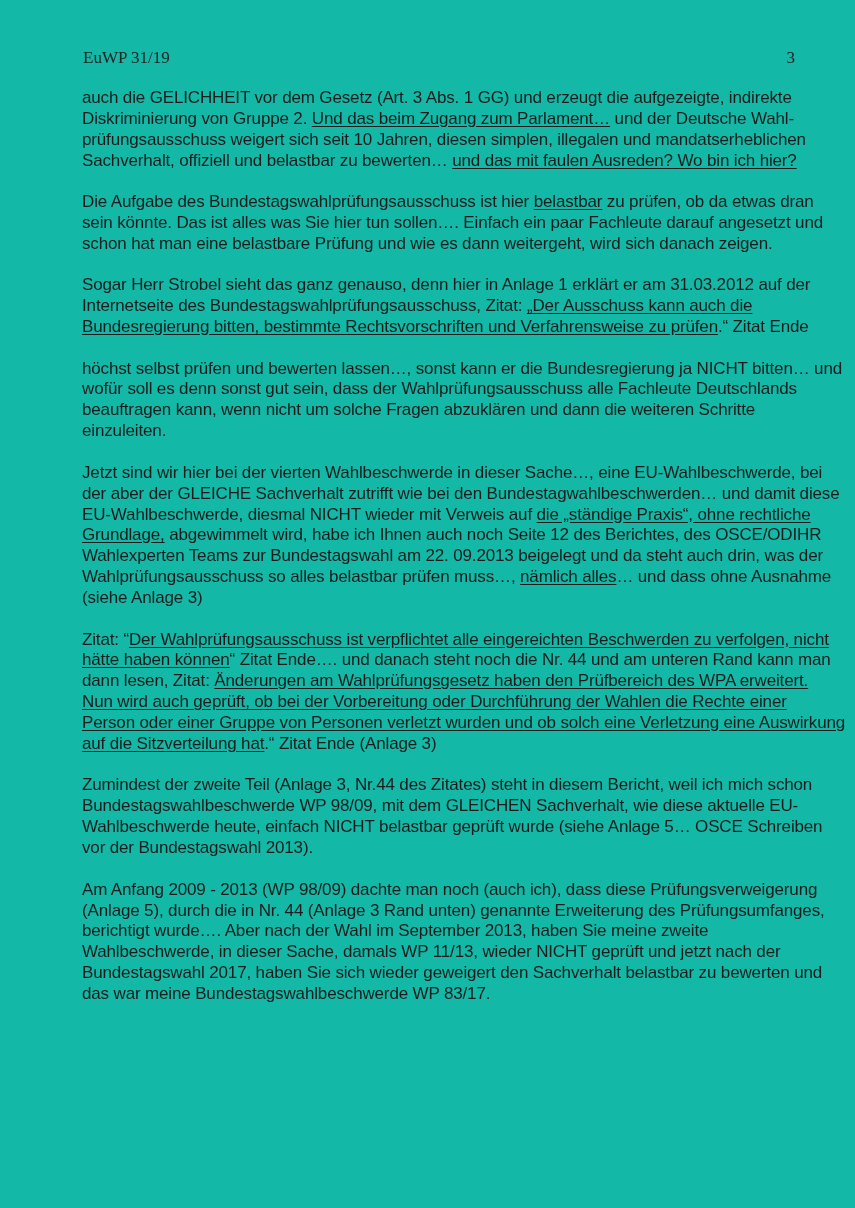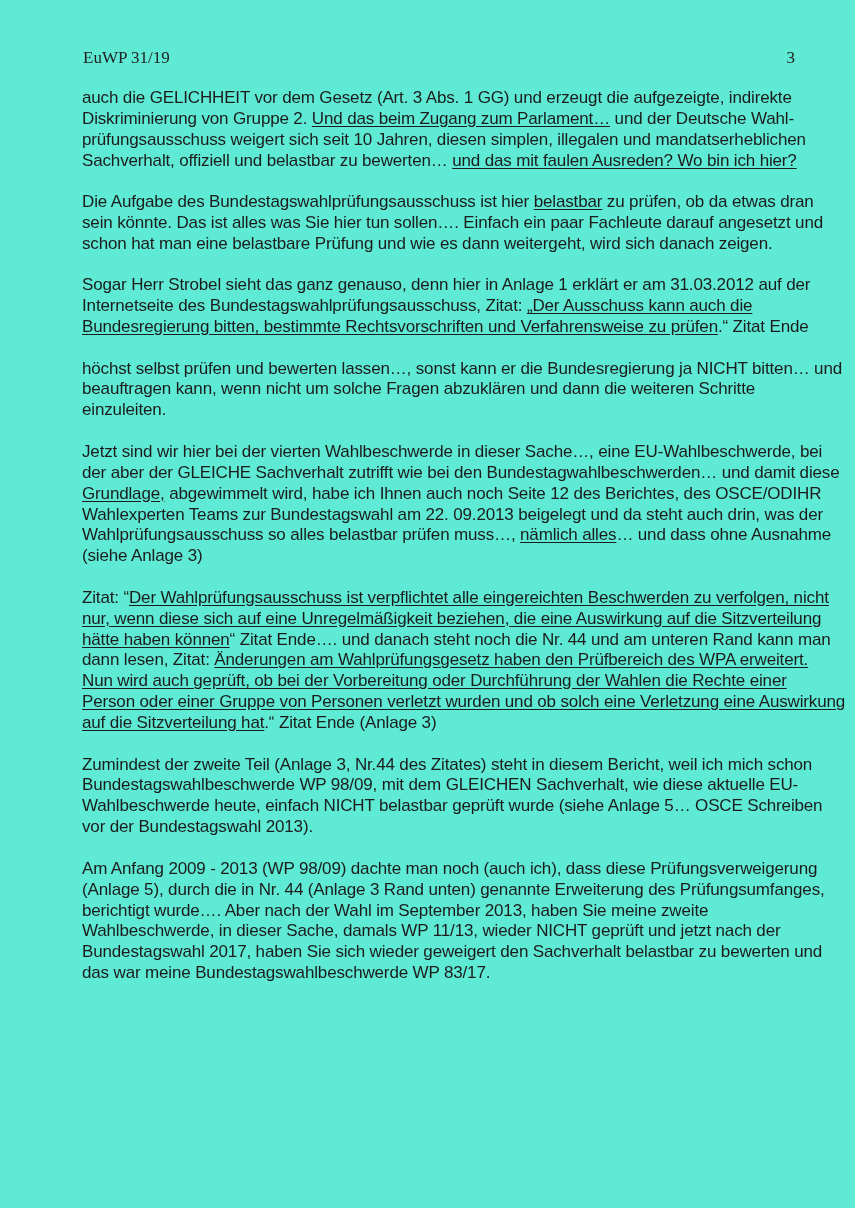--- a/index.html
+++ b/index.html
@@ -12,21 +12,21 @@
       height: 1208px;
       position: relative;
       overflow: hidden;
       color: #1a1a1a;
     }
     .page {
       position: absolute;
       left: 0; top: 0;
       width: 855px;
       height: 1208px;
-      background: #5eead4;
+      background: #14b8a6;
     }
     .header {
       position: absolute;
       top: 48px;
       left: 83px;
       right: 60px;
       height: 24px;
       font-family: "Liberation Serif", "DejaVu Serif", serif;
       font-size: 17px;
       color: #222;
@@ -78,34 +78,35 @@
         <span class="line"><span>sein könnte. Das ist alles was Sie hier tun sollen…. Einfach ein paar Fachleute darauf angesetzt und</span></span>
         <span class="line"><span>schon hat man eine belastbare Prüfung und wie es dann weitergeht, wird sich danach zeigen.</span></span>
       </p>
       <p class="para">
         <span class="line"><span>Sogar Herr Strobel sieht das ganz genauso, denn hier in Anlage 1 erklärt er am 31.03.2012 auf der</span></span>
         <span class="line"><span>Internetseite des Bundestagswahlprüfungsausschuss, Zitat: </span><span class="u i">„Der Ausschuss kann auch die</span></span>
         <span class="line"><span class="u i">Bundesregierung bitten, bestimmte Rechtsvorschriften und Verfahrensweise zu prüfen</span><span>.“ Zitat Ende</span></span>
       </p>
       <p class="para">
         <span class="line"><span>höchst selbst prüfen und bewerten lassen…, sonst kann er die Bundesregierung ja NICHT bitten… und</span></span>
+        <span class="line"><span>wofür soll es denn sonst gut sein, dass der Wahlprüfungsausschuss alle Fachleute Deutschlands</span></span>
         <span class="line"><span>beauftragen kann, wenn nicht um solche Fragen abzuklären und dann die weiteren Schritte</span></span>
         <span class="line"><span>einzuleiten.</span></span>
       </p>
       <p class="para">
         <span class="line"><span>Jetzt sind wir hier bei der vierten Wahlbeschwerde in dieser Sache…, eine EU-Wahlbeschwerde, bei</span></span>
         <span class="line"><span>der aber der GLEICHE Sachverhalt zutrifft wie bei den Bundestagwahlbeschwerden… und damit diese</span></span>
+        <span class="line"><span>EU-Wahlbeschwerde, diesmal NICHT wieder mit Verweis auf </span><span class="b u">die „ständige Praxis“, ohne rechtliche</span></span>
         <span class="line"><span class="b u">Grundlage,</span><span> abgewimmelt wird, habe ich Ihnen auch noch Seite 12 des Berichtes, des OSCE/ODIHR</span></span>
         <span class="line"><span>Wahlexperten Teams zur Bundestagswahl am 22. 09.2013 beigelegt und da steht auch drin, was der</span></span>
         <span class="line"><span>Wahlprüfungsausschuss so alles belastbar prüfen muss…, </span><span class="b u">nämlich alles</span><span>… und dass ohne Ausnahme</span></span>
         <span class="line"><span>(siehe Anlage 3)</span></span>
       </p>
       <p class="para">
         <span class="line"><span>Zitat: “</span><span class="u i">Der Wahlprüfungsausschuss ist verpflichtet alle eingereichten Beschwerden zu verfolgen, nicht</span></span>
-        <span class="line"><span class="u i">nur, wenn diese sich auf eine Unregelmäßigkeit beziehen, die eine Auswirkung auf die Sitzverteilung</span></span>
         <span class="line"><span class="u i">hätte haben können</span><span>“ Zitat Ende…. und danach steht noch die Nr. 44 und am unteren Rand kann man</span></span>
         <span class="line"><span>dann lesen, Zitat: </span><span class="u i">Änderungen am Wahlprüfungsgesetz haben den Prüfbereich des WPA erweitert.</span></span>
         <span class="line"><span class="u i">Nun wird auch geprüft, ob bei der Vorbereitung oder Durchführung der Wahlen die Rechte einer</span></span>
         <span class="line"><span class="u i">Person oder einer Gruppe von Personen verletzt wurden und ob solch eine Verletzung eine Auswirkung</span></span>
         <span class="line"><span class="u i">auf die Sitzverteilung hat</span><span>.“ Zitat Ende (Anlage 3)</span></span>
       </p>
       <p class="para">
         <span class="line"><span>Zumindest der zweite Teil (Anlage 3, Nr.44 des Zitates) steht in diesem Bericht, weil ich mich schon</span></span>
         <span class="line"><span>Bundestagswahlbeschwerde WP 98/09, mit dem GLEICHEN Sachverhalt, wie diese aktuelle EU-</span></span>
         <span class="line"><span>Wahlbeschwerde heute, einfach NICHT belastbar geprüft wurde (siehe Anlage 5… OSCE Schreiben</span></span>

